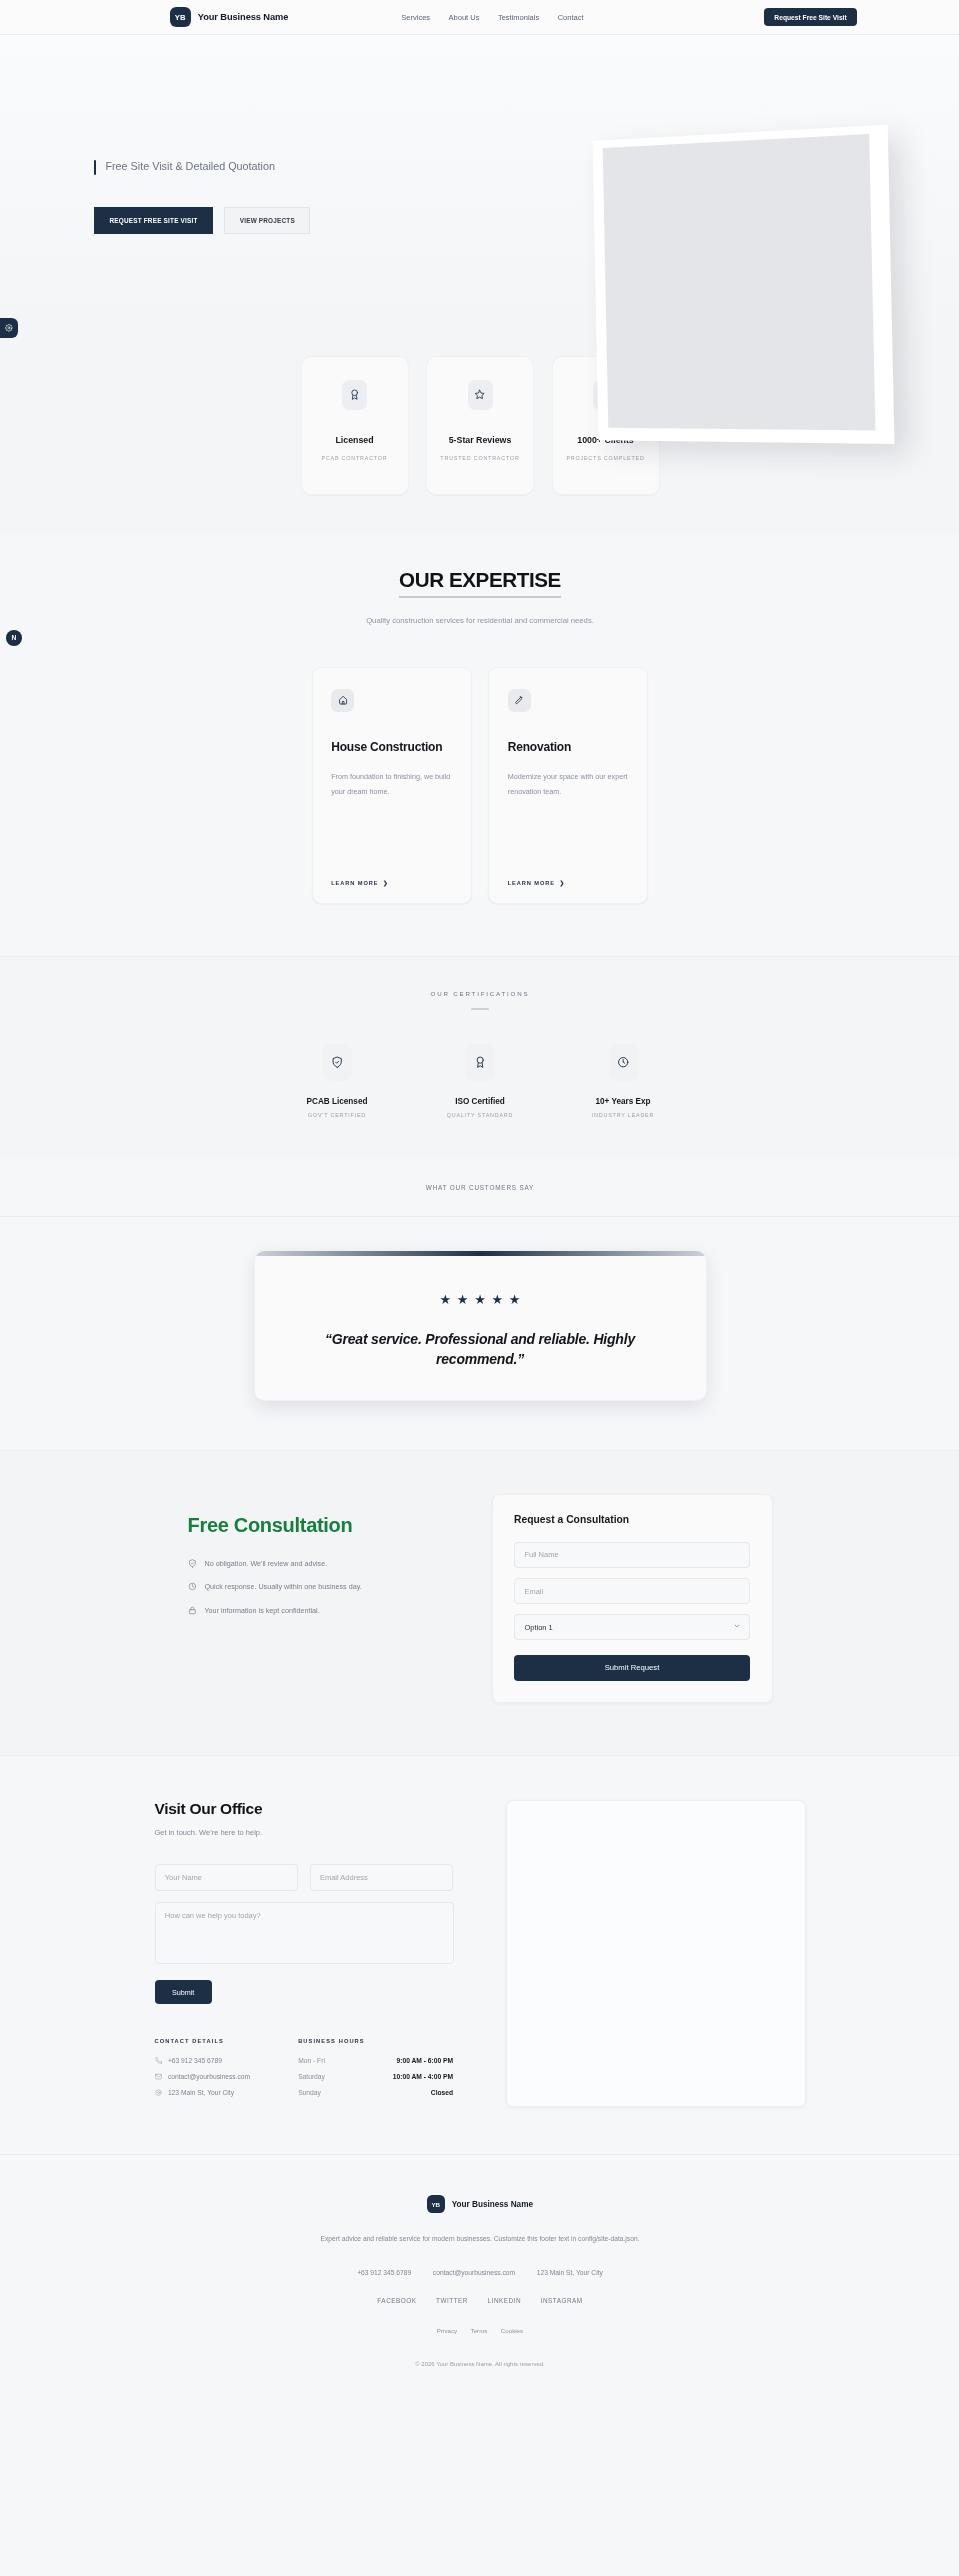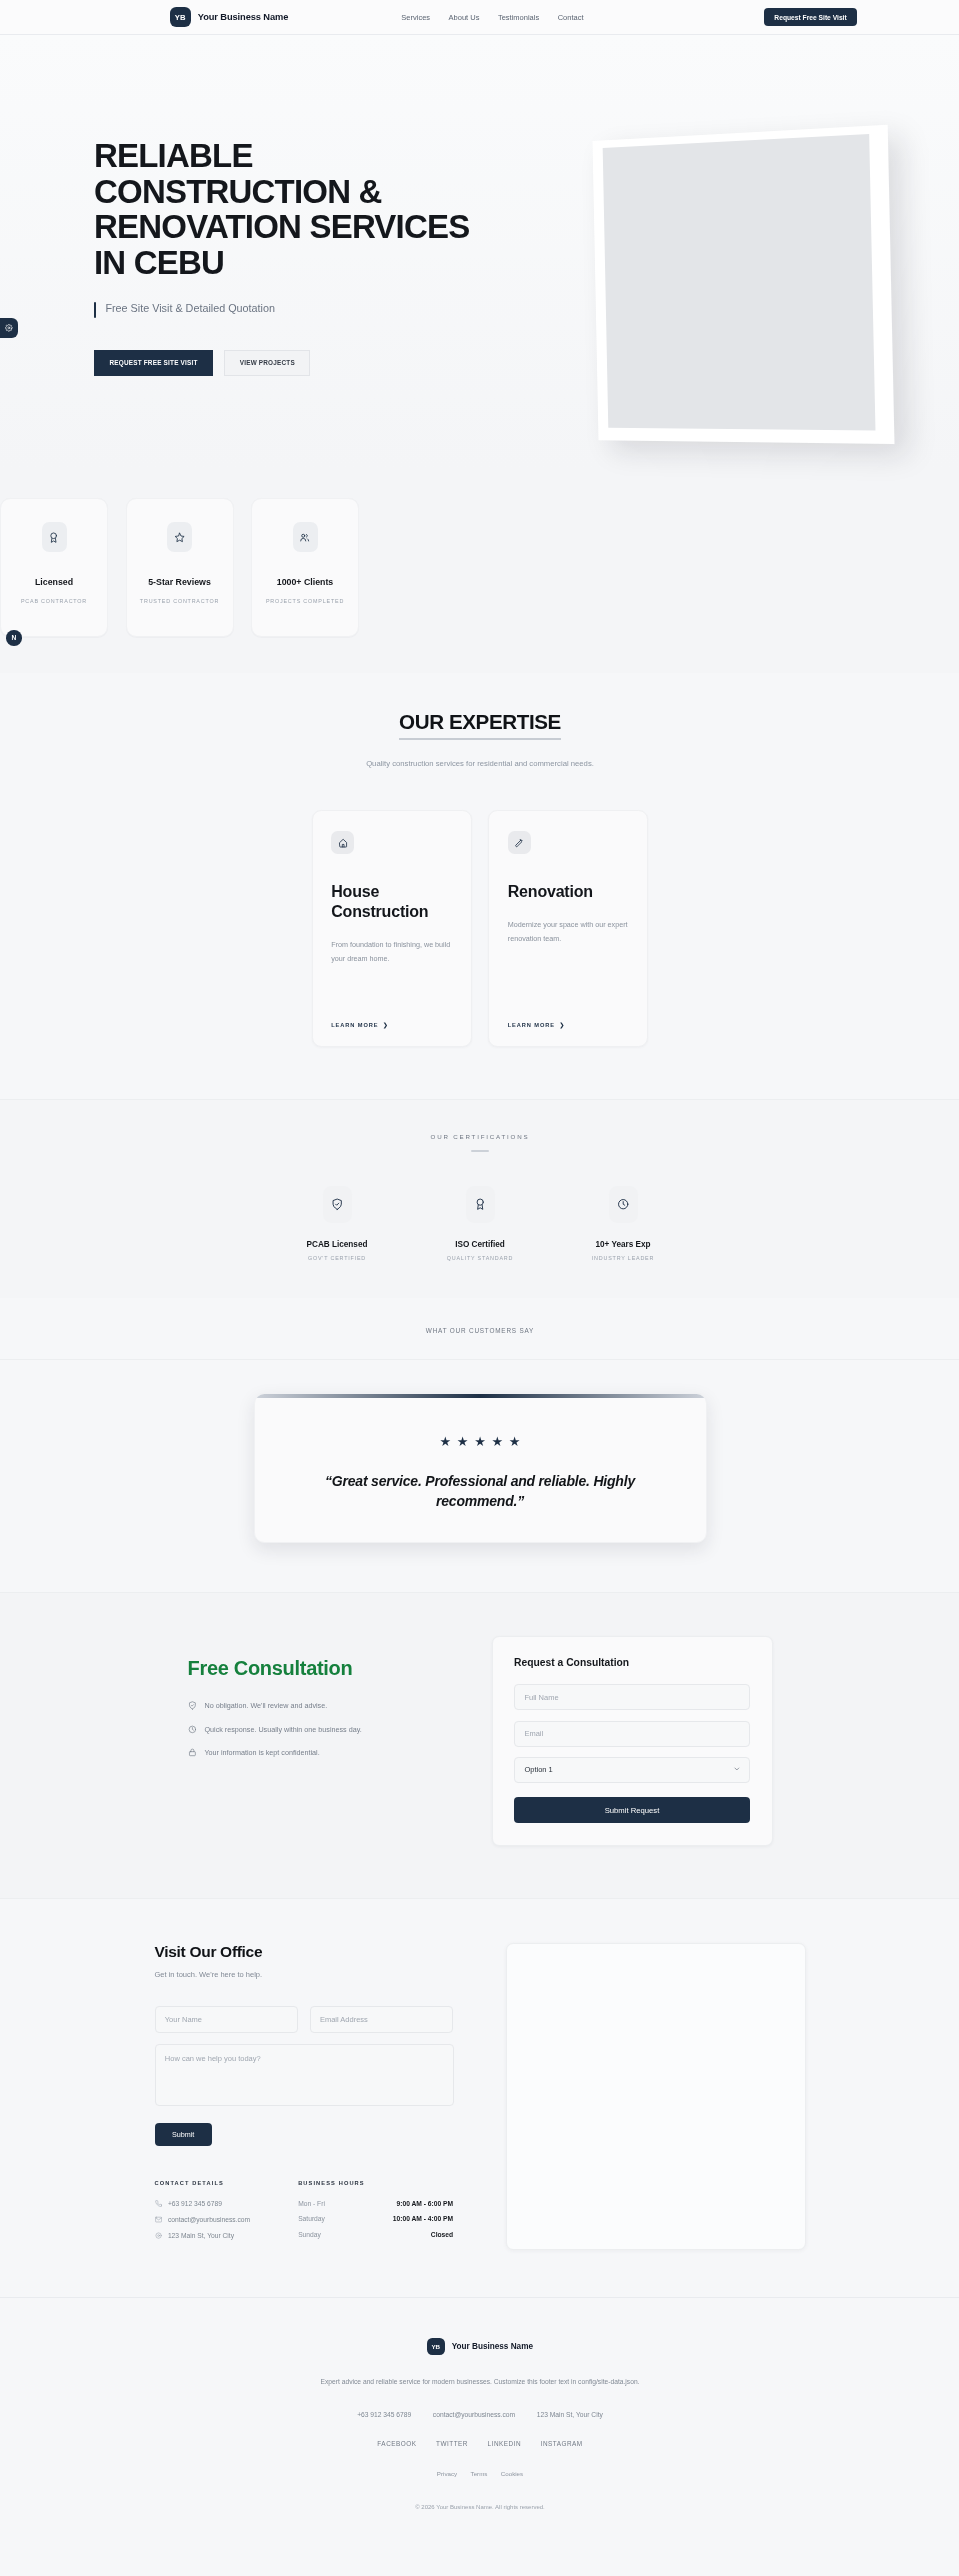--- a/index.html
+++ b/index.html
@@ -100,21 +100,21 @@
   }
   .hero-card-front {
     position: absolute; left: 11.3px; top: 8.2px; right: 17.5px; bottom: 12.4px;
     background: #e3e5e8;
     transform: perspective(721px) rotateY(-9deg) rotateZ(-1.2deg);
   }
 
   
   .trust-section { background: #f4f5f7; padding: 29px 0 36px; }
   .trust-row {
-    display: flex; gap: 17.5px;
+    display: flex; justify-content: center; gap: 17.5px;
   }
   .trust-card {
     width: 108px; min-height: 139px;
     background: #fafafb;
     border-radius: 10.3px;
     border: 0.5px solid #f0f1f3;
     display: flex; flex-direction: column; align-items: center;
     padding: 23px 8.2px 17.5px;
     box-shadow: 0 0.5px 1px rgba(30,38,50,.03);
   }
@@ -152,21 +152,21 @@
     display: flex; flex-direction: column;
     box-shadow: 0 1px 2.6px rgba(30,38,50,.035);
   }
   .svc-card.tall { min-height: 237px; }
   .svc-icon-box {
     width: 23px; height: 23px; border-radius: 6.7px;
     background: #e9eaed;
     display: flex; align-items: center; justify-content: center;
     margin-bottom: 28px;
   }
-  .svc-title { font-size: 16px; font-weight: 800; line-height: 1.25; color: #13161b; letter-spacing: -0.2px; }
+  .svc-title { font-size: 12px; font-weight: 800; line-height: 1.25; color: #13161b; letter-spacing: -0.2px; }
   .svc-desc { margin-top: 15.5px; font-size: 7.2px; line-height: 2.0; color: #8a929d; }
   .svc-link {
     margin-top: auto; font-size: 5.7px; font-weight: 700;
     letter-spacing: 0.9px; color: #1d2f45; text-decoration: none;
     display: flex; align-items: center; gap: 4.6px;
   }
 
   
   .certs { background: #f4f5f7; padding: 33px 0 37px; text-align: center; border-top: 0.5px solid #eceef0; }
   .eyebrow { font-size: 6.2px; letter-spacing: 1.8px; color: #6e7682; font-weight: 500; }
@@ -349,21 +349,20 @@
     <svg width="7.7" height="7.7" viewBox="0 0 24 24" fill="none" stroke="#ffffff" stroke-width="2" stroke-linecap="round" stroke-linejoin="round">
       <circle cx="12" cy="12" r="3"></circle>
       <path d="M19.4 15a1.65 1.65 0 0 0 .33 1.82l.06.06a2 2 0 1 1-2.83 2.83l-.06-.06a1.65 1.65 0 0 0-1.82-.33 1.65 1.65 0 0 0-1 1.51V21a2 2 0 1 1-4 0v-.09A1.65 1.65 0 0 0 9 19.4a1.65 1.65 0 0 0-1.82.33l-.06.06a2 2 0 1 1-2.83-2.83l.06-.06a1.65 1.65 0 0 0 .33-1.82 1.65 1.65 0 0 0-1.51-1H3a2 2 0 1 1 0-4h.09A1.65 1.65 0 0 0 4.6 9a1.65 1.65 0 0 0-.33-1.82l-.06-.06a2 2 0 1 1 2.83-2.83l.06.06A1.65 1.65 0 0 0 9 4.6 1.65 1.65 0 0 0 10 3.09V3a2 2 0 1 1 4 0v.09a1.65 1.65 0 0 0 1 1.51 1.65 1.65 0 0 0 1.82-.33l.06-.06a2 2 0 1 1 2.83 2.83l-.06.06A1.65 1.65 0 0 0 19.4 9c.2.5.66.86 1.2.98H21a2 2 0 1 1 0 4h-.09c-.54.02-1.01.38-1.21.9z"></path>
     </svg>
   </span>
 </div>
 <div class="floating-badge">N</div>
 
 <section class="hero">
   <div class="hero-left">
-    <h1 class="hero-title">RELIABLE CONSTRUCTION &amp; RENOVATION SERVICES IN CEBU</h1>
     <div class="hero-sub-wrap">
       <div class="hero-sub-bar"></div>
       <div class="hero-sub">Free Site Visit &amp; Detailed Quotation</div>
     </div>
     <div class="hero-btns">
       <button class="btn-primary">REQUEST FREE SITE VISIT</button>
       <button class="btn-secondary">VIEW PROJECTS</button>
     </div>
   </div>
   <div class="hero-visual">

